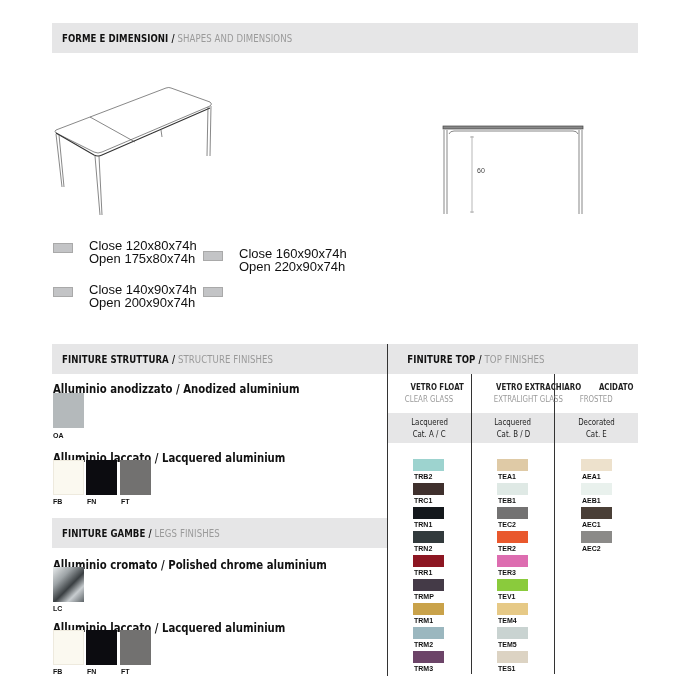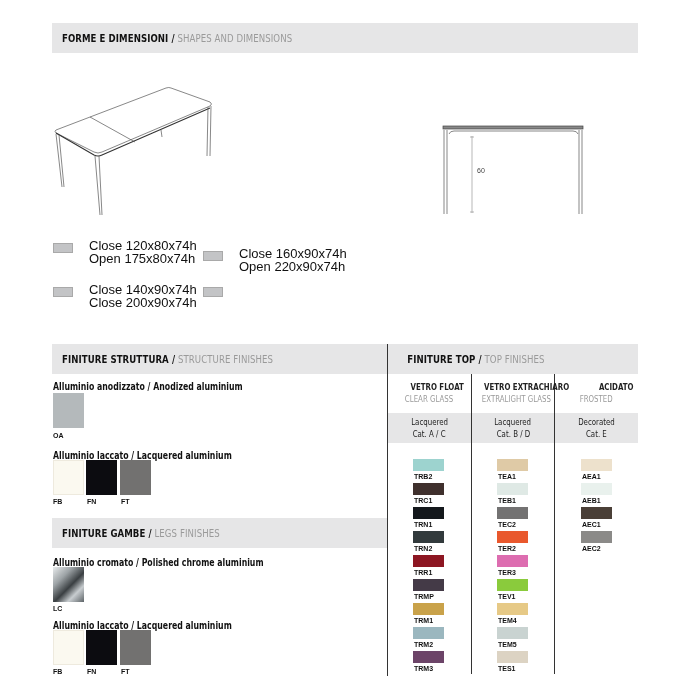--- a/index.html
+++ b/index.html
@@ -14,21 +14,21 @@
       font-family: "DejaVu Sans Condensed", "DejaVu Sans", sans-serif;
       font-size: 11px; letter-spacing: 0.1px; transform-origin: left center;
     }
     .band .it { font-weight: bold; color: #111; }
     .band .en { color: #9a9a9a; }
     .narrow { font-family: "DejaVu Sans", sans-serif; display: inline-block; transform: scaleX(0.78); transform-origin: left center; white-space: nowrap; }
     .narrow-c { font-family: "DejaVu Sans", sans-serif; display: inline-block; transform: scaleX(0.78); transform-origin: center center; white-space: nowrap; }
     .dim-row { position: absolute; display: flex; align-items: flex-start; }
     .dim-swatch { width: 20px; height: 10px; background: #c3c4c6; border: 1px solid #a9a9a9; margin-top: 3px; }
     .dim-text { margin-left: 16px; font-size: 13px; line-height: 12.5px; color: #111; }
-    .sub-label { position: absolute; font-size: 10px; font-weight: bold; white-space: nowrap; }
+    .sub-label { position: absolute; font-size: 13px; font-weight: bold; white-space: nowrap; }
     .sq { position: absolute; width: 31px; height: 35px; }
     .code { position: absolute; font-size: 7px; font-weight: bold; }
     .vline { position: absolute; width: 1px; background: #333; }
     .col-head { position: absolute; text-align: center; font-size: 9px; line-height: 12px; }
     .col-head .t1 { font-weight: bold; color: #222; text-align: right; }
     .col-head .t2 { color: #9a9a9a; }
     .cat-band { position: absolute; top: 413px; height: 30px; background: #e6e6e7; }
     .cat { position: absolute; text-align: center; font-size: 9px; line-height: 12px; color: #222; top: 416px; }
     .tsw { position: absolute; width: 31px; height: 12px; }
     .tcode { position: absolute; font-size: 7px; font-weight: bold; }
@@ -77,21 +77,21 @@
   <div class="dim-swatch"></div>
   <div class="dim-text">
     <div>Close 160x90x74h</div>
     <div>Open 220x90x74h</div>
   </div>
 </div>
 <div class="dim-row" style="left:53px; top:284px;">
   <div class="dim-swatch"></div>
   <div class="dim-text">
     <div>Close 140x90x74h</div>
-    <div>Close 200x90x74h</div>
+    <div>Open 200x90x74h</div>
   </div>
 </div>
 <div class="dim-row" style="left:203px; top:284px;">
   <div class="dim-swatch"></div>
 </div>
 
 <div class="band" style="left:52px; top:344px; width:335px; padding-left:10px;">
   <span class="narrow">
     <span class="it">FINITURE STRUTTURA /</span>
     <span class="en">STRUCTURE FINISHES</span>
@@ -137,21 +137,21 @@
   </span>
 </div>
 
 <div class="vline" style="left:471px; top:374px; height:300px;"></div>
 <div class="vline" style="left:554px; top:374px; height:300px;"></div>
 
 <div class="col-head" style="left:388px; top:381px; width:83px;">
   <div class="t1"><span class="narrow-c">VETRO FLOAT</span></div>
   <div class="t2"><span class="narrow-c">CLEAR GLASS</span></div>
 </div>
-<div class="col-head" style="left:472px; top:381px; width:82px;">
+<div class="col-head" style="left:484px; top:381px; width:82px;">
   <div class="t1"><span class="narrow-c">VETRO EXTRACHIARO</span></div>
   <div class="t2"><span class="narrow-c">EXTRALIGHT GLASS</span></div>
 </div>
 <div class="col-head" style="left:555px; top:381px; width:83px;">
   <div class="t1"><span class="narrow-c">ACIDATO</span></div>
   <div class="t2"><span class="narrow-c">FROSTED</span></div>
 </div>
 
 <div class="cat-band" style="left:388px; width:83px;"></div>
 <div class="cat-band" style="left:472px; width:82px;"></div>

